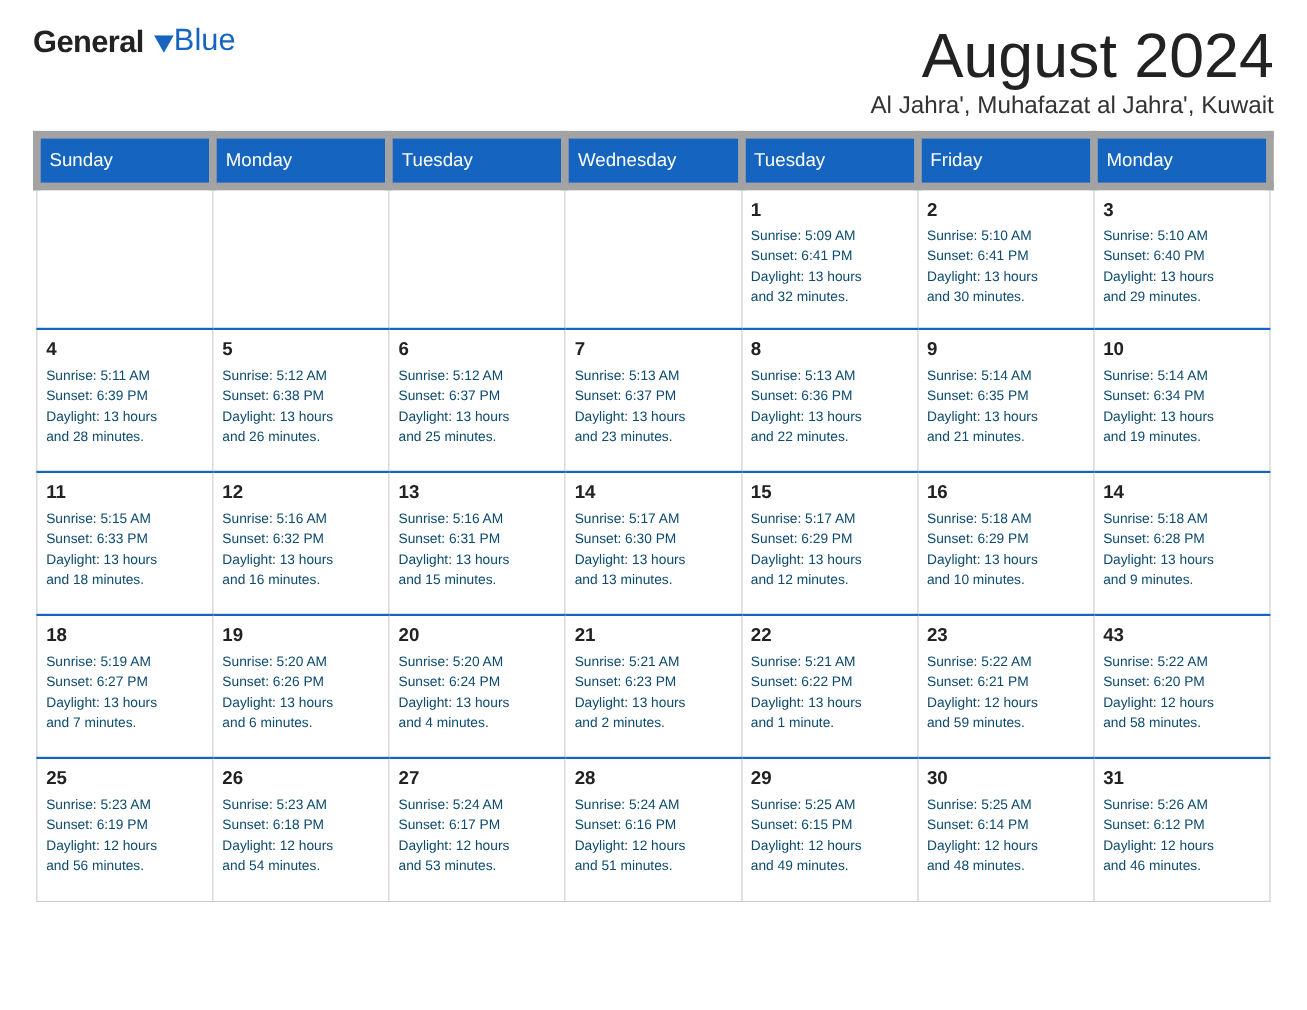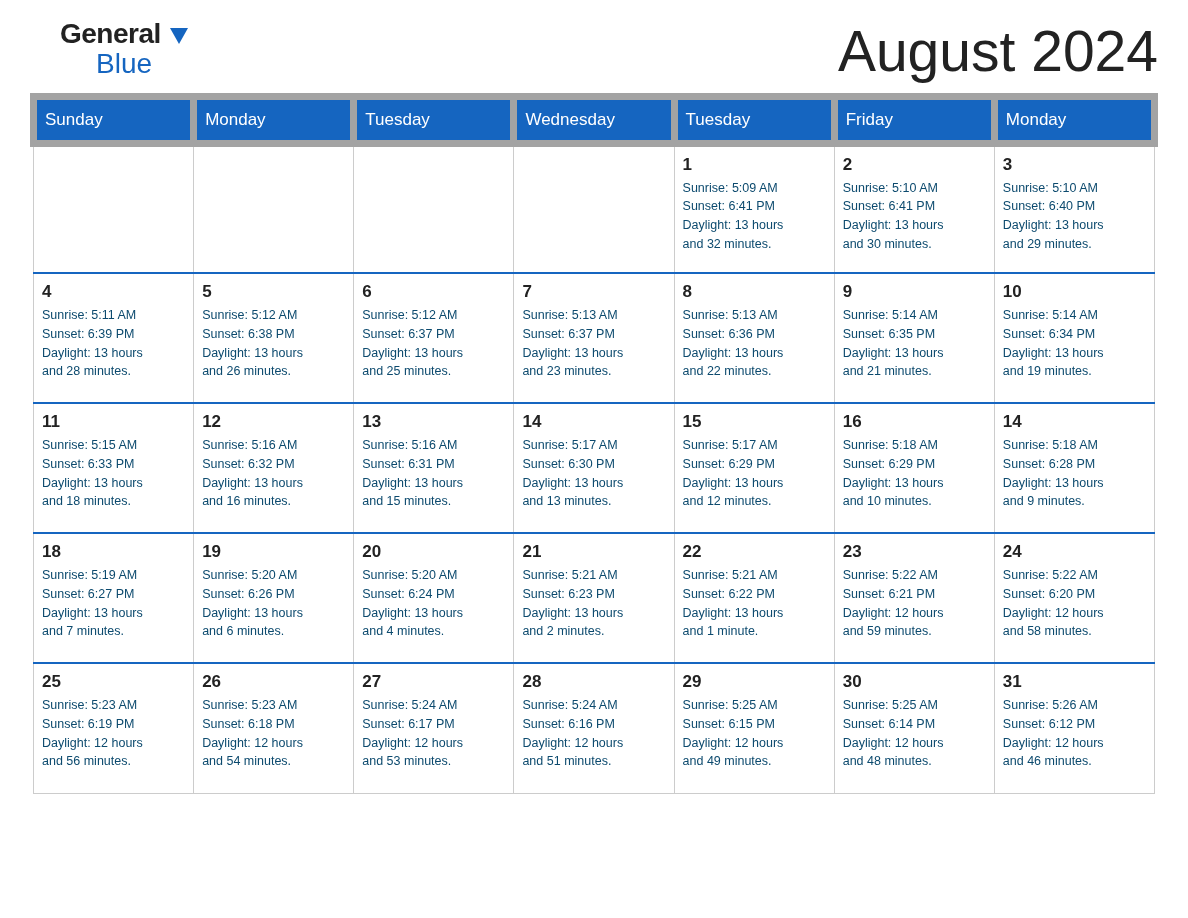--- a/index.html
+++ b/index.html
@@ -12,23 +12,22 @@
       padding: 20px 30px;
     }
     .header {
       display: flex;
       justify-content: space-between;
       align-items: flex-start;
       margin-bottom: 10px;
     }
     .logo {
       display: flex;
-      flex-direction: column;
-      align-items: center;
-      margin-left: 30px;
+      flex-direction: row;
+      align-items: flex-end;
     }
     .logo-general {
       font-size: 28px;
       font-weight: bold;
       color: #222;
       letter-spacing: -0.5px;
       line-height: 1;
     }
     .logo-top-line {
       display: flex;
@@ -112,20 +111,21 @@
           <polygon points="0,0 18,0 9,16" fill="#1565c0"></polygon>
         </svg>
       </span>
     </div>
     <div>
       <span class="logo-blue-text">Blue</span>
     </div>
   </div>
   <div class="title-section">
     <div class="month-title">August 2024</div>
+    <div class="location-title">Al Jahra', Muhafazat al Jahra', Kuwait</div>
   </div>
 </div>
 
 <table class="calendar">
   <thead>
     <tr>
       <th>Sunday</th>
       <th>Monday</th>
       <th>Tuesday</th>
       <th>Wednesday</th>
@@ -232,21 +232,21 @@
         </td>
         <td>
           <span class="day-number">22</span>
           <div class="day-info">Sunrise: 5:21 AM<br>Sunset: 6:22 PM<br>Daylight: 13 hours<br>and 1 minute.</div>
         </td>
         <td>
           <span class="day-number">23</span>
           <div class="day-info">Sunrise: 5:22 AM<br>Sunset: 6:21 PM<br>Daylight: 12 hours<br>and 59 minutes.</div>
         </td>
         <td>
-          <span class="day-number">24</span>
+          <span class="day-number">43</span>
           <div class="day-info">Sunrise: 5:22 AM<br>Sunset: 6:20 PM<br>Daylight: 12 hours<br>and 58 minutes.</div>
         </td>
       </tr>
       <tr>
         <td>
           <span class="day-number">25</span>
           <div class="day-info">Sunrise: 5:23 AM<br>Sunset: 6:19 PM<br>Daylight: 12 hours<br>and 56 minutes.</div>
         </td>
         <td>
           <span class="day-number">26</span>

